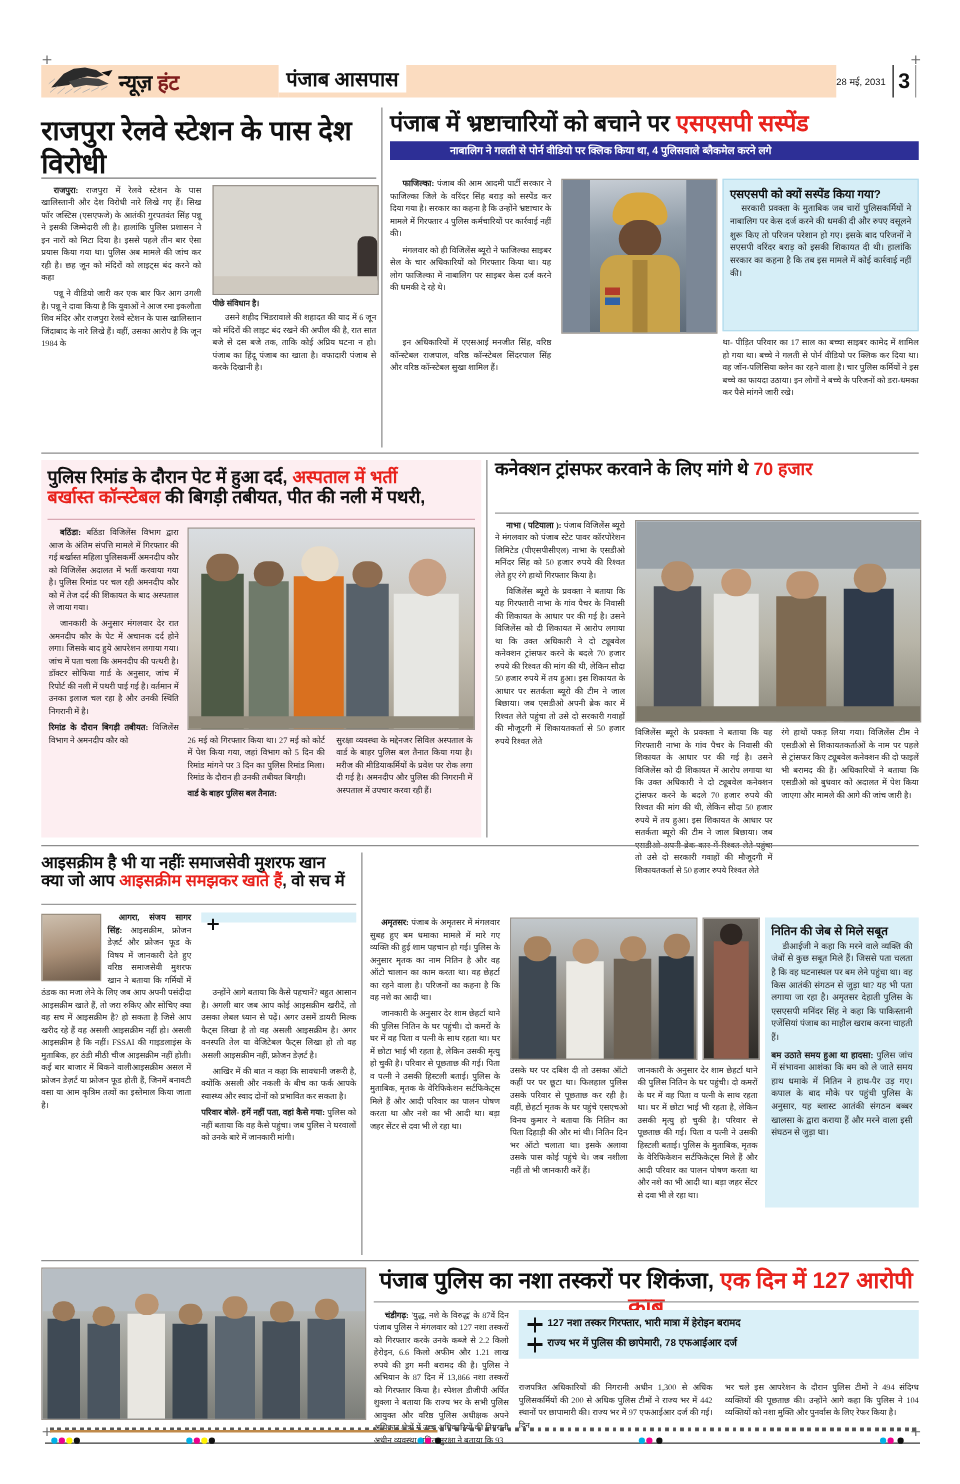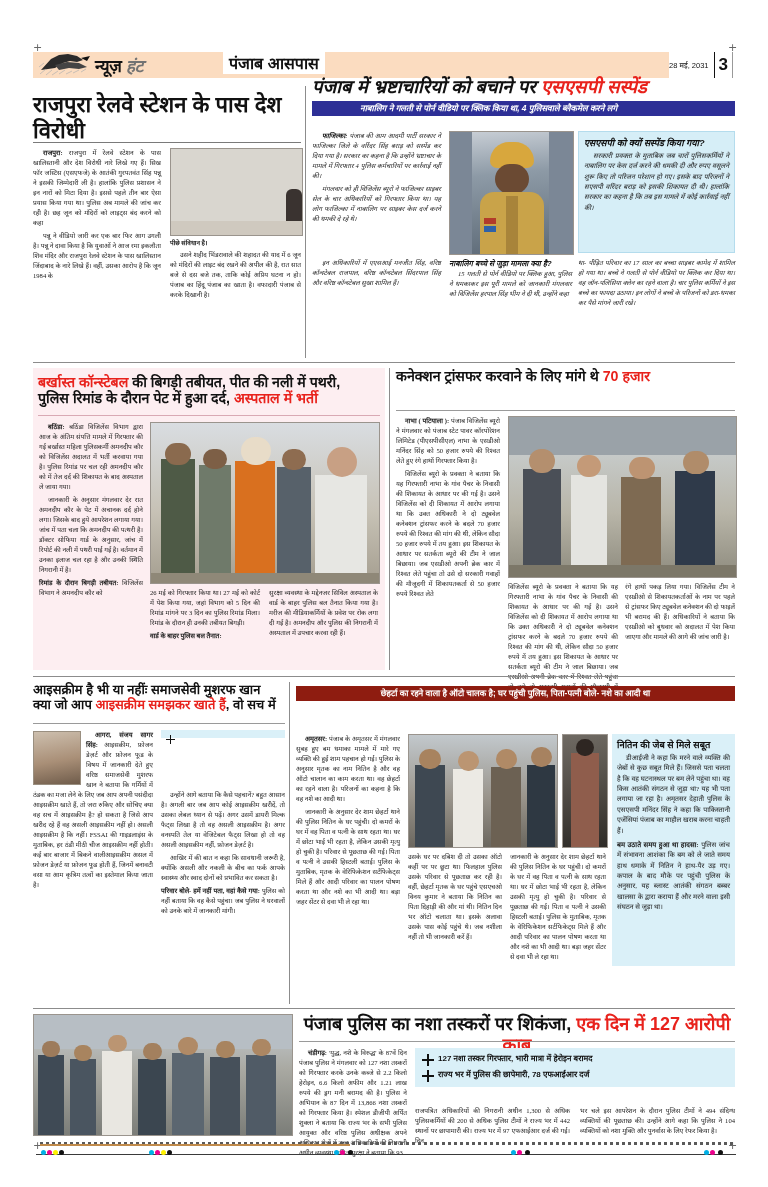--- a/index.html
+++ b/index.html
@@ -53,21 +53,21 @@
   }
   .mh-name {
     margin-left: 62px;
     font-family: "Liberation Sans", sans-serif;
     font-weight: bold;
     font-size: 17px;
     letter-spacing: -0.3px;
     color: #111;
     white-space: nowrap;
   }
-  .mh-name .red { color: #737373; font-style: italic; }
+  .mh-name .red { color: #7f1d1d; }
   .mh-mid {
     flex: 1;
     background: #fbdcc0;
     display: flex;
     align-items: center;
     padding-left: 10px;
   }
   .mh-section {
     font-family: "Liberation Sans", sans-serif;
     font-weight: bold;
@@ -286,21 +286,21 @@
       <div style="position:absolute; right:0; top:40px; width:16px; height:40px; background:#3a3330; border-radius:6px;"></div>
       <div style="position:absolute; left:0; bottom:0; width:131px; height:14px; background:#cfc9bf;"></div>
     </div>
     <div class="cap" style="position:absolute; left:137px; top:146px;">पीछे संविधान है।</div>
 
     <div style="position:absolute; left:137px; top:158px; width:131px;">
       <p class="body-txt" style="margin:0; text-indent:10px;">उसने शहीद भिंडरावाले की शहादत की याद में 6 जून को मंदिरों की लाइट बंद रखने की अपील की है, रात सात बजे से दस बजे तक, ताकि कोई अप्रिय घटना न हो। पंजाब का हिंदू पंजाब का खाता है। वफादारी पंजाब से करके दिखानी है।</p>
     </div>
   </div>
 
-  <div class="blk" style="left:312px; top:76px; width:423px;font-style:italic;">
+  <div class="blk" style="left:312px; top:88px; width:423px;">
     <div class="hl" style="font-size:18.5px;">
       <span>पंजाब में भ्रष्टाचारियों को बचाने पर </span><span class="red">एसएसपी सस्पेंड</span>
     </div>
     <div class="sub-band band-blue" style="margin-top:4px;">नाबालिग ने गलती से पोर्न वीडियो पर क्लिक किया था, 4 पुलिसवाले ब्लैकमेल करने लगे</div>
 
     <div style="position:absolute; left:0; top:55px; width:129px;">
       <p class="body-txt" style="margin:0; text-indent:10px;"><b>फाजिल्का:</b> <span>पंजाब की आम आदमी पार्टी सरकार ने फाजिल्का जिले के वरिंदर सिंह बराड़ को सस्पेंड कर दिया गया है। सरकार का कहना है कि उन्होंने भ्रष्टाचार के मामले में गिरफ्तार 4 पुलिस कर्मचारियों पर कार्रवाई नहीं की।</span></p>
       <p class="body-txt" style="margin:3px 0 0 0; text-indent:10px;">मंगलवार को ही विजिलेंस ब्यूरो ने फाजिल्का साइबर सेल के चार अधिकारियों को गिरफ्तार किया था। यह लोग फाजिल्का में नाबालिग पर साइबर केस दर्ज करने की धमकी दे रहे थे।</p>
     </div>
 
@@ -317,36 +317,32 @@
 
     <div class="box-blue" style="position:absolute; left:266px; top:55px; width:157px; height:122px; padding:4px 5px; box-sizing:border-box;">
       <div class="box-hl" style="font-size:9.2px; margin-bottom:2px;">एसएसपी को क्यों सस्पेंड किया गया?</div>
       <p class="body-txt" style="margin:0; text-indent:9px; font-size:6.9px; line-height:1.5;">सरकारी प्रवक्ता के मुताबिक जब चारों पुलिसकर्मियों ने नाबालिग पर केस दर्ज करने की धमकी दी और रुपए वसूलने शुरू किए तो परिजन परेशान हो गए। इसके बाद परिजनों ने सएसपी वरिंदर बराड़ को इसकी शिकायत दी थी। हालांकि सरकार का कहना है कि तब इस मामले में कोई कार्रवाई नहीं की।</p>
     </div>
 
     <div style="position:absolute; left:0; top:182px; width:129px;">
       <p class="body-txt" style="margin:0; text-indent:10px;">इन अधिकारियों में एएसआई मनजीत सिंह, वरिष्ठ कॉन्स्टेबल राजपाल, वरिष्ठ कॉन्स्टेबल सिंदरपाल सिंह और वरिष्ठ कॉन्स्टेबल सुखा शामिल हैं।</p>
     </div>
 
-    <div style="position:absolute; left:137px; top:182px; width:123px;">
-      <div class="box-hl" style="font-size:7.6px; margin-bottom:1px;">नाबालिग बच्चे से जुड़ा मामला क्या है?</div>
-      <p class="body-txt" style="margin:0; text-indent:9px;">15 गलती से पोर्न वीडियो पर क्लिक हुआ, पुलिस ने धमकाकर इस पूरी मामले को जानकारी मंगलवार को विजिलेंस हरपाल सिंह भीम ने दी थी, उन्होंने कहा</p>
-    </div>
 
     <div style="position:absolute; left:266px; top:182px; width:157px;">
       <p class="body-txt" style="margin:0;">था- पीड़ित परिवार का 17 साल का बच्चा साइबर कामेद में शामिल हो गया था। बच्चे ने गलती से पोर्न वीडियो पर क्लिक कर दिया था। वह जॉन-पलिसिया क्लेन का रहने वाला है। चार पुलिस कर्मियों ने इस बच्चे का फायदा उठाया। इन लोगों ने बच्चे के परिजनों को डरा-धमका कर पैसे मांगने जारी रखे।</p>
     </div>
   </div>
 
   <div class="rule-h rule-dark" style="left:33px; top:362px; width:702px;"></div>
 
   <div class="blk box-pinkbg" style="left:33px; top:368px; width:352px; height:302px;">
     <div class="hl" style="font-size:14.2px; padding:6px 5px 0 5px;">
+      <div><span>पुलिस रिमांड के दौरान पेट में हुआ दर्द, </span><span class="red">अस्पताल में भर्ती</span></div>
       <div><span class="red">बर्खास्त कॉन्स्टेबल</span><span> की बिगड़ी तबीयत, पीत की नली में पथरी,</span></div>
-      <div><span>पुलिस रिमांड के दौरान पेट में हुआ दर्द, </span><span class="red">अस्पताल में भर्ती</span></div>
     </div>
     <div class="rule-h" style="left:5px; top:47px; width:342px; background:#d9a9b4;"></div>
 
     <div style="position:absolute; left:6px; top:54px; width:104px;">
       <p class="body-txt" style="margin:0; text-indent:9px;"><b>बठिंडा:</b> <span>बठिंडा विजिलेंस विभाग द्वारा आज के अंतिम संपत्ति मामले में गिरफ्तार की गई बर्खास्त महिला पुलिसकर्मी अमनदीप कौर को विजिलेंस अदालत में भर्ती करवाया गया है। पुलिस रिमांड पर चल रही अमनदीप कौर को में तेज दर्द की शिकायत के बाद अस्पताल ले जाया गया।</span></p>
       <p class="body-txt" style="margin:3px 0 0 0; text-indent:9px;">जानकारी के अनुसार मंगलवार देर रात अमनदीप कौर के पेट में अचानक दर्द होने लगा। जिसके बाद हुये आपरेशन लगाया गया। जांच में पता चला कि अमनदीप की पत्थरी है। डॉक्टर सोफिया गार्ड के अनुसार, जांच में रिपोर्ट की नली में पथरी पाई गई है। वर्तमान में उनका इलाज चल रहा है और उनकी स्थिति निगरानी में है।</p>
       <p class="body-txt" style="margin:3px 0 0 0;"><b>रिमांड के दौरान बिगड़ी तबीयत:</b> <span>विजिलेंस विभाग ने अमनदीप कौर को</span></p>
     </div>
 
     <div class="photo ph-escort" style="position:absolute; left:117px; top:54px; width:228px; height:160px;">
@@ -433,21 +429,20 @@
     <div style="position:absolute; left:128px; top:108px; width:124px;">
       <p class="body-txt" style="margin:0; text-indent:9px;">उन्होंने आगे बताया कि कैसे पहचानें? बहुत आसान है। अगली बार जब आप कोई आइसक्रीम खरीदें, तो उसका लेबल ध्यान से पढ़ें। अगर उसमें डायरी मिल्क फैट्स लिखा है तो वह असली आइसक्रीम है। अगर वनस्पति तेल या वेजिटेबल फैट्स लिखा हो तो वह असली आइसक्रीम नहीं, फ्रोजन डेज़र्ट है।</p>
       <p class="body-txt" style="margin:3px 0 0 0; text-indent:9px;">आखिर में की बात न कहा कि सावधानी जरूरी है, क्योंकि असली और नकली के बीच का फर्क आपके स्वास्थ्य और स्वाद दोनों को प्रभावित कर सकता है।</p>
       <p class="body-txt" style="margin:3px 0 0 0;"><b>परिवार बोले- हमें नहीं पता, वहां कैसे गया:</b> <span>पुलिस को नहीं बताया कि वह कैसे पहुंचा। जब पुलिस ने घरवालों को उनके बारे में जानकारी मांगी।</span></p>
     </div>
   </div>
 
   <div class="rule-v rule-dark" style="left:289px; top:682px; height:322px;"></div>
 
   <div class="blk" style="left:296px; top:682px; width:439px;">
-    <div class="sub-band band-brown" style="margin-top:4px; text-align:center;">छेहर्टा का रहने वाला है ऑटो चालक है; घर पहुंची पुलिस, पिता-पत्नी बोले- नशे का आदी था</div>
 
     <div style="position:absolute; left:0; top:52px; width:104px;">
       <p class="body-txt" style="margin:0; text-indent:9px;"><b>अमृतसर:</b> <span>पंजाब के अमृतसर में मंगलवार सुबह हुए बम धमाका मामले में मारे गए व्यक्ति की हुई शाम पहचान हो गई। पुलिस के अनुसार मृतक का नाम नितिन है और वह ऑटो चालान का काम करता था। वह छेहर्टा का रहने वाला है। परिजनों का कहना है कि वह नशे का आदी था।</span></p>
       <p class="body-txt" style="margin:3px 0 0 0; text-indent:9px;">जानकारी के अनुसार देर शाम छेहर्टा थाने की पुलिस नितिन के घर पहुंची। दो कमरों के घर में वह पिता व पत्नी के साथ रहता था। घर में छोटा भाई भी रहता है, लेकिन उसकी मृत्यु हो चुकी है। परिवार से पूछताछ की गई। पिता व पत्नी ने उसकी हिस्टली बताई। पुलिस के मुताबिक, मृतक के वेरिफिकेशन सर्टफिकेट्स मिले हैं और आदी परिवार का पालन पोषण करता था और नशे का भी आदी था। बड़ा जहर सेंटर से दवा भी ले रहा था।</p>
     </div>
 
     <div class="photo ph-blast" style="position:absolute; left:112px; top:52px; width:148px; height:112px;">
       <div style="position:absolute; left:0; top:0; width:148px; height:112px; background:linear-gradient(180deg,#c2c8cc 0%,#9a958c 55%,#6b675f 100%);"></div>
       <div style="position:absolute; left:6px; top:30px; width:30px; height:82px; background:#3e4852;"></div>
       <div style="position:absolute; left:10px; top:14px; width:22px; height:20px; background:#a8835f; border-radius:10px;"></div>

